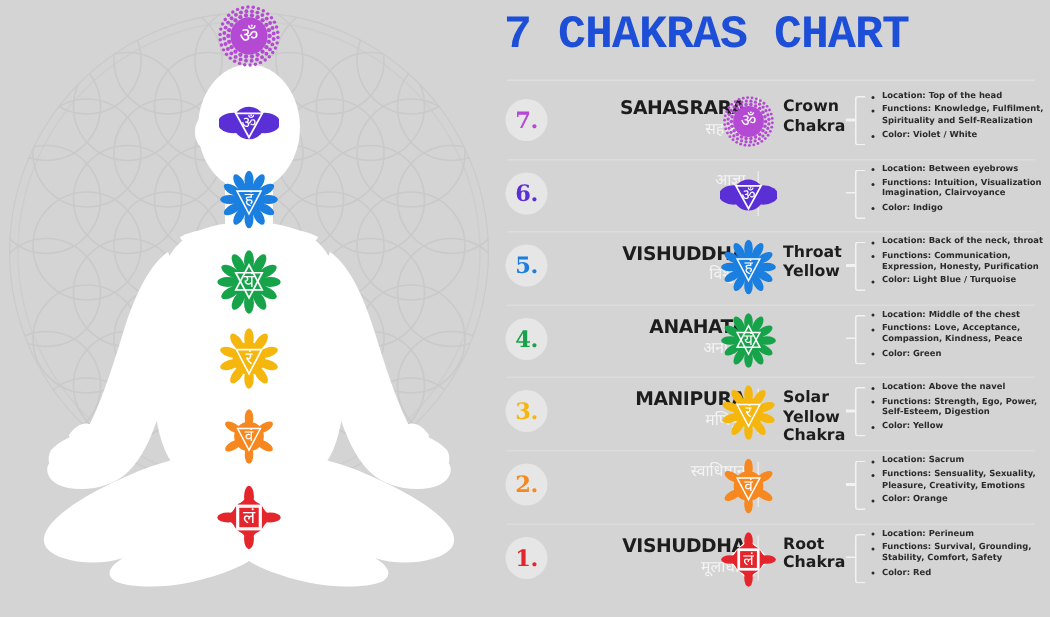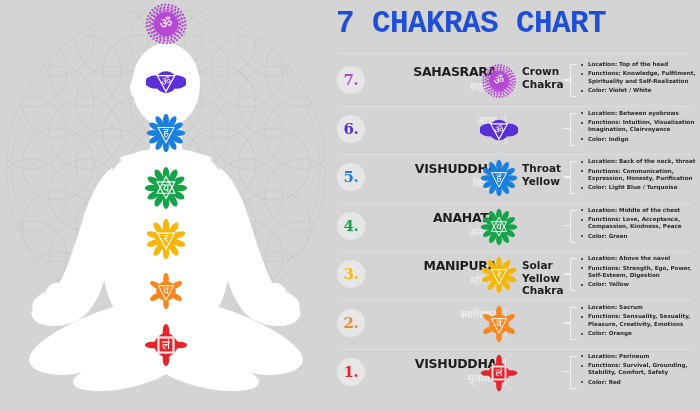--- a/index.html
+++ b/index.html
@@ -704,20 +704,21 @@
                 <ellipse cx="50" cy="18" rx="7.5" ry="16" fill="#e5252c" transform="rotate(0 50 50)"></ellipse>
                 <ellipse cx="50" cy="18" rx="7.5" ry="16" fill="#e5252c" transform="rotate(90 50 50)"></ellipse>
                 <ellipse cx="50" cy="18" rx="7.5" ry="16" fill="#e5252c" transform="rotate(180 50 50)"></ellipse>
                 <ellipse cx="50" cy="18" rx="7.5" ry="16" fill="#e5252c" transform="rotate(270 50 50)"></ellipse>
                 <circle cx="50" cy="50" r="26" fill="#e5252c"></circle>
                 <rect x="32" y="32" width="36" height="36" fill="none" stroke="#fff" stroke-width="3"></rect>
                 <rect x="34" y="34" width="32" height="32" fill="none" stroke="#fff" stroke-width="2.5"></rect>
                 <text x="50" y="59" text-anchor="middle" font-size="27" fill="#ffffff" font-family="&quot;DejaVu Sans&quot;,&quot;Liberation Sans&quot;,sans-serif">लं</text>
               </g>
             </svg></div>
+          <div class="eng">Root Chakra</div>
           <div class="bracket"></div>
           <div class="bracket-stub"></div>
           <div class="bullets">
             <div class="bul">Location: Perineum</div>
             <div class="bul">Functions: Survival, Grounding, Stability, Comfort, Safety</div>
             <div class="bul">Color: Red</div>
           </div>
         </div>
       </div>
   </div>

